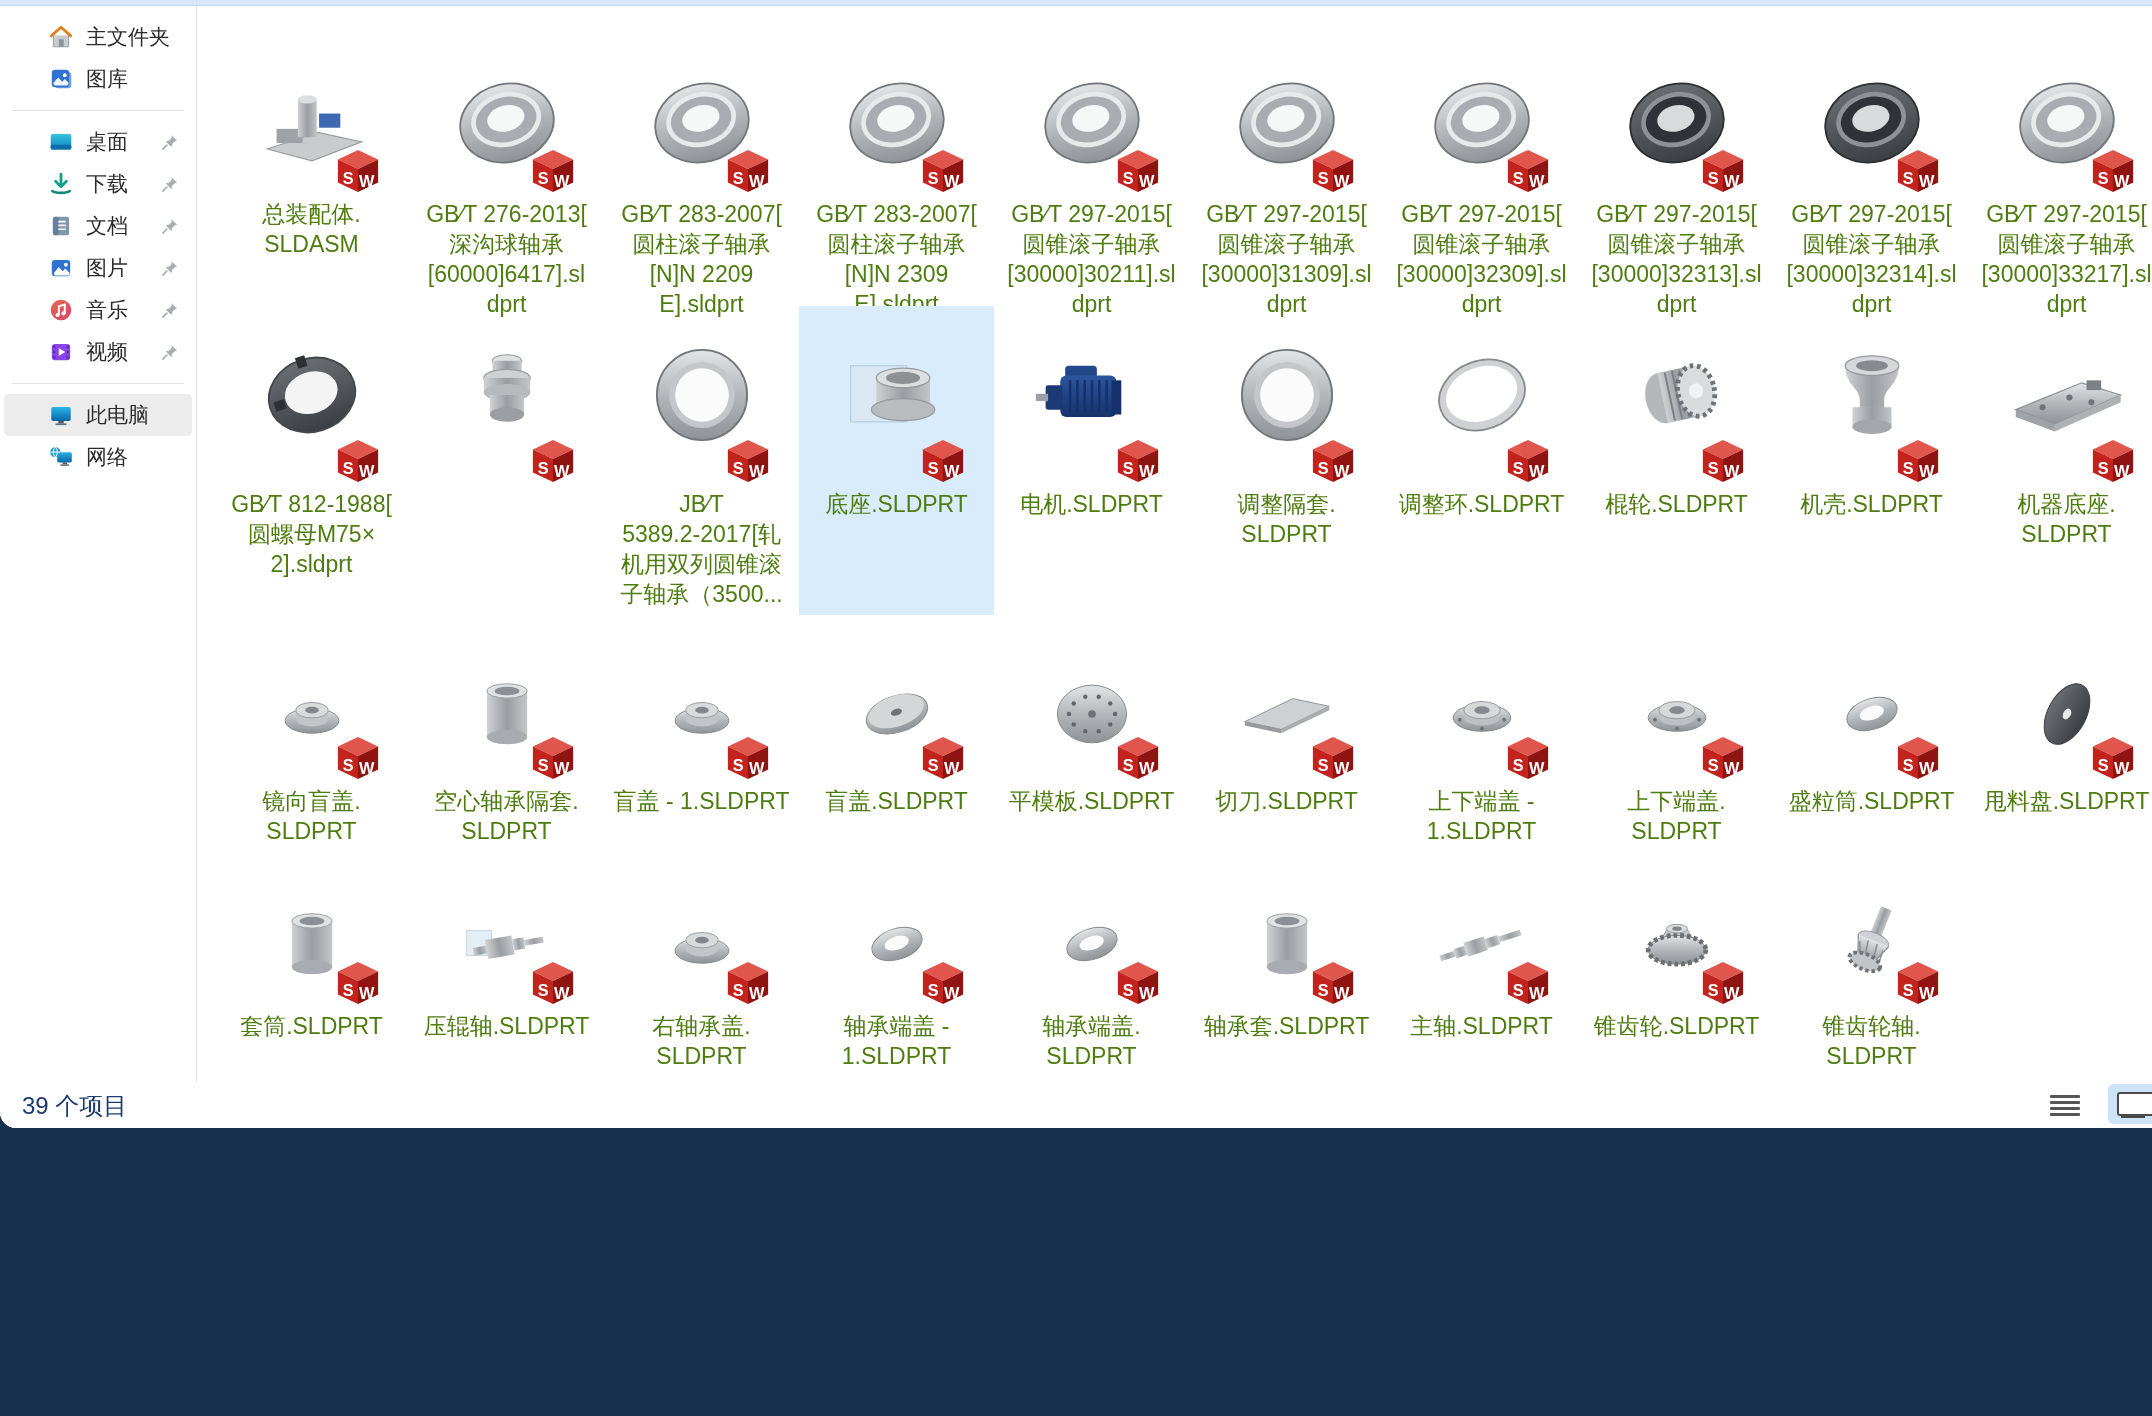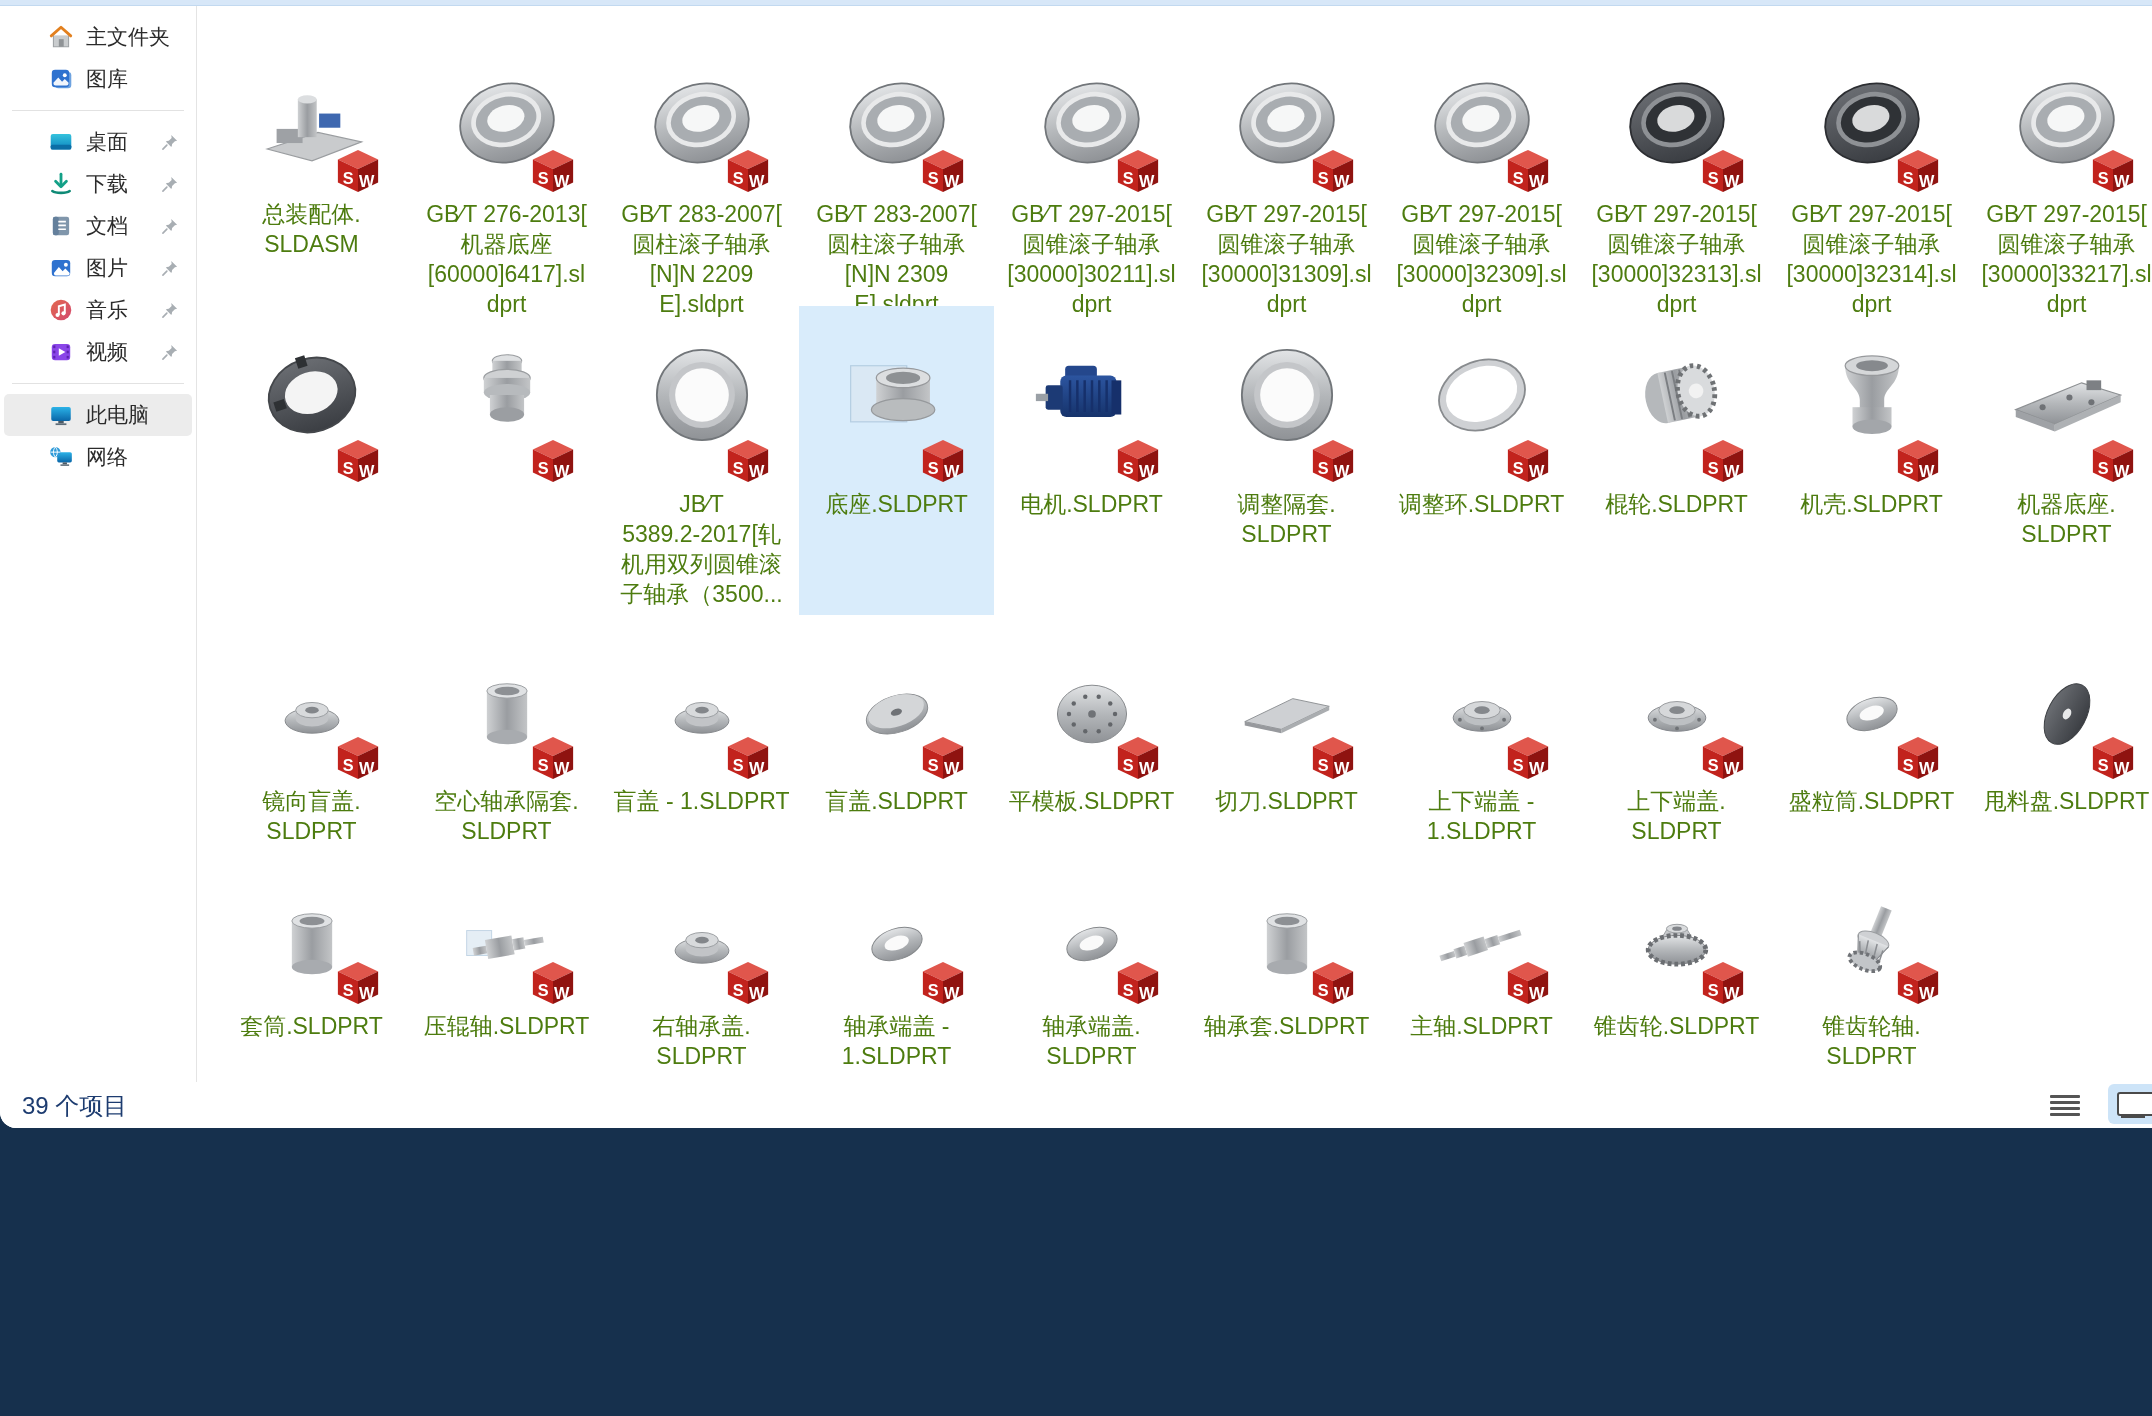--- a/index.html
+++ b/index.html
@@ -439,21 +439,21 @@
               <svg class="badge" viewBox="0 0 48 48">
                 <polygon points="24,2 45,12 24,22 3,12" fill="#e0564c"></polygon>
                 <polygon points="3,12 24,22 24,46 3,36" fill="#c2231d"></polygon>
                 <polygon points="45,12 24,22 24,46 45,36" fill="#8f1310"></polygon>
                 <text x="8" y="38" font-size="17" font-weight="bold" fill="#fff" font-family="Liberation Sans, sans-serif">S</text>
                 <text x="25" y="41" font-size="17" font-weight="bold" fill="#fff" font-family="Liberation Sans, sans-serif">W</text>
               </svg>
             </div>
             <div class="flabel">
               <div>GB∕T 276-2013[</div>
-              <div>机器底座</div>
+              <div>深沟球轴承</div>
               <div>[60000]6417].sl</div>
               <div>dprt</div>
             </div>
           </div>
           <div class="tile">
             <div class="thumb" style="height: 142px;">
               <svg width="118" height="118" viewBox="0 0 100 100">
                 <use href="#bearing"></use>
               </svg>
               <svg class="badge" viewBox="0 0 48 48">
@@ -618,20 +618,25 @@
               <svg width="122" height="122" viewBox="0 0 100 100">
                 <use href="#locknut"></use>
               </svg>
               <svg class="badge" viewBox="0 0 48 48">
                 <polygon points="24,2 45,12 24,22 3,12" fill="#e0564c"></polygon>
                 <polygon points="3,12 24,22 24,46 3,36" fill="#c2231d"></polygon>
                 <polygon points="45,12 24,22 24,46 45,36" fill="#8f1310"></polygon>
                 <text x="8" y="38" font-size="17" font-weight="bold" fill="#fff" font-family="Liberation Sans, sans-serif">S</text>
                 <text x="25" y="41" font-size="17" font-weight="bold" fill="#fff" font-family="Liberation Sans, sans-serif">W</text>
               </svg>
+            </div>
+            <div class="flabel">
+              <div>GB∕T 812-1988[</div>
+              <div>圆螺母M75×</div>
+              <div>2].sldprt</div>
             </div>
           </div>
           <div class="tile">
             <div class="thumb" style="height: 178px;">
               <svg width="122" height="122" viewBox="0 0 100 100">
                 <use href="#coupling"></use>
               </svg>
               <svg class="badge" viewBox="0 0 48 48">
                 <polygon points="24,2 45,12 24,22 3,12" fill="#e0564c"></polygon>
                 <polygon points="3,12 24,22 24,46 3,36" fill="#c2231d"></polygon>

